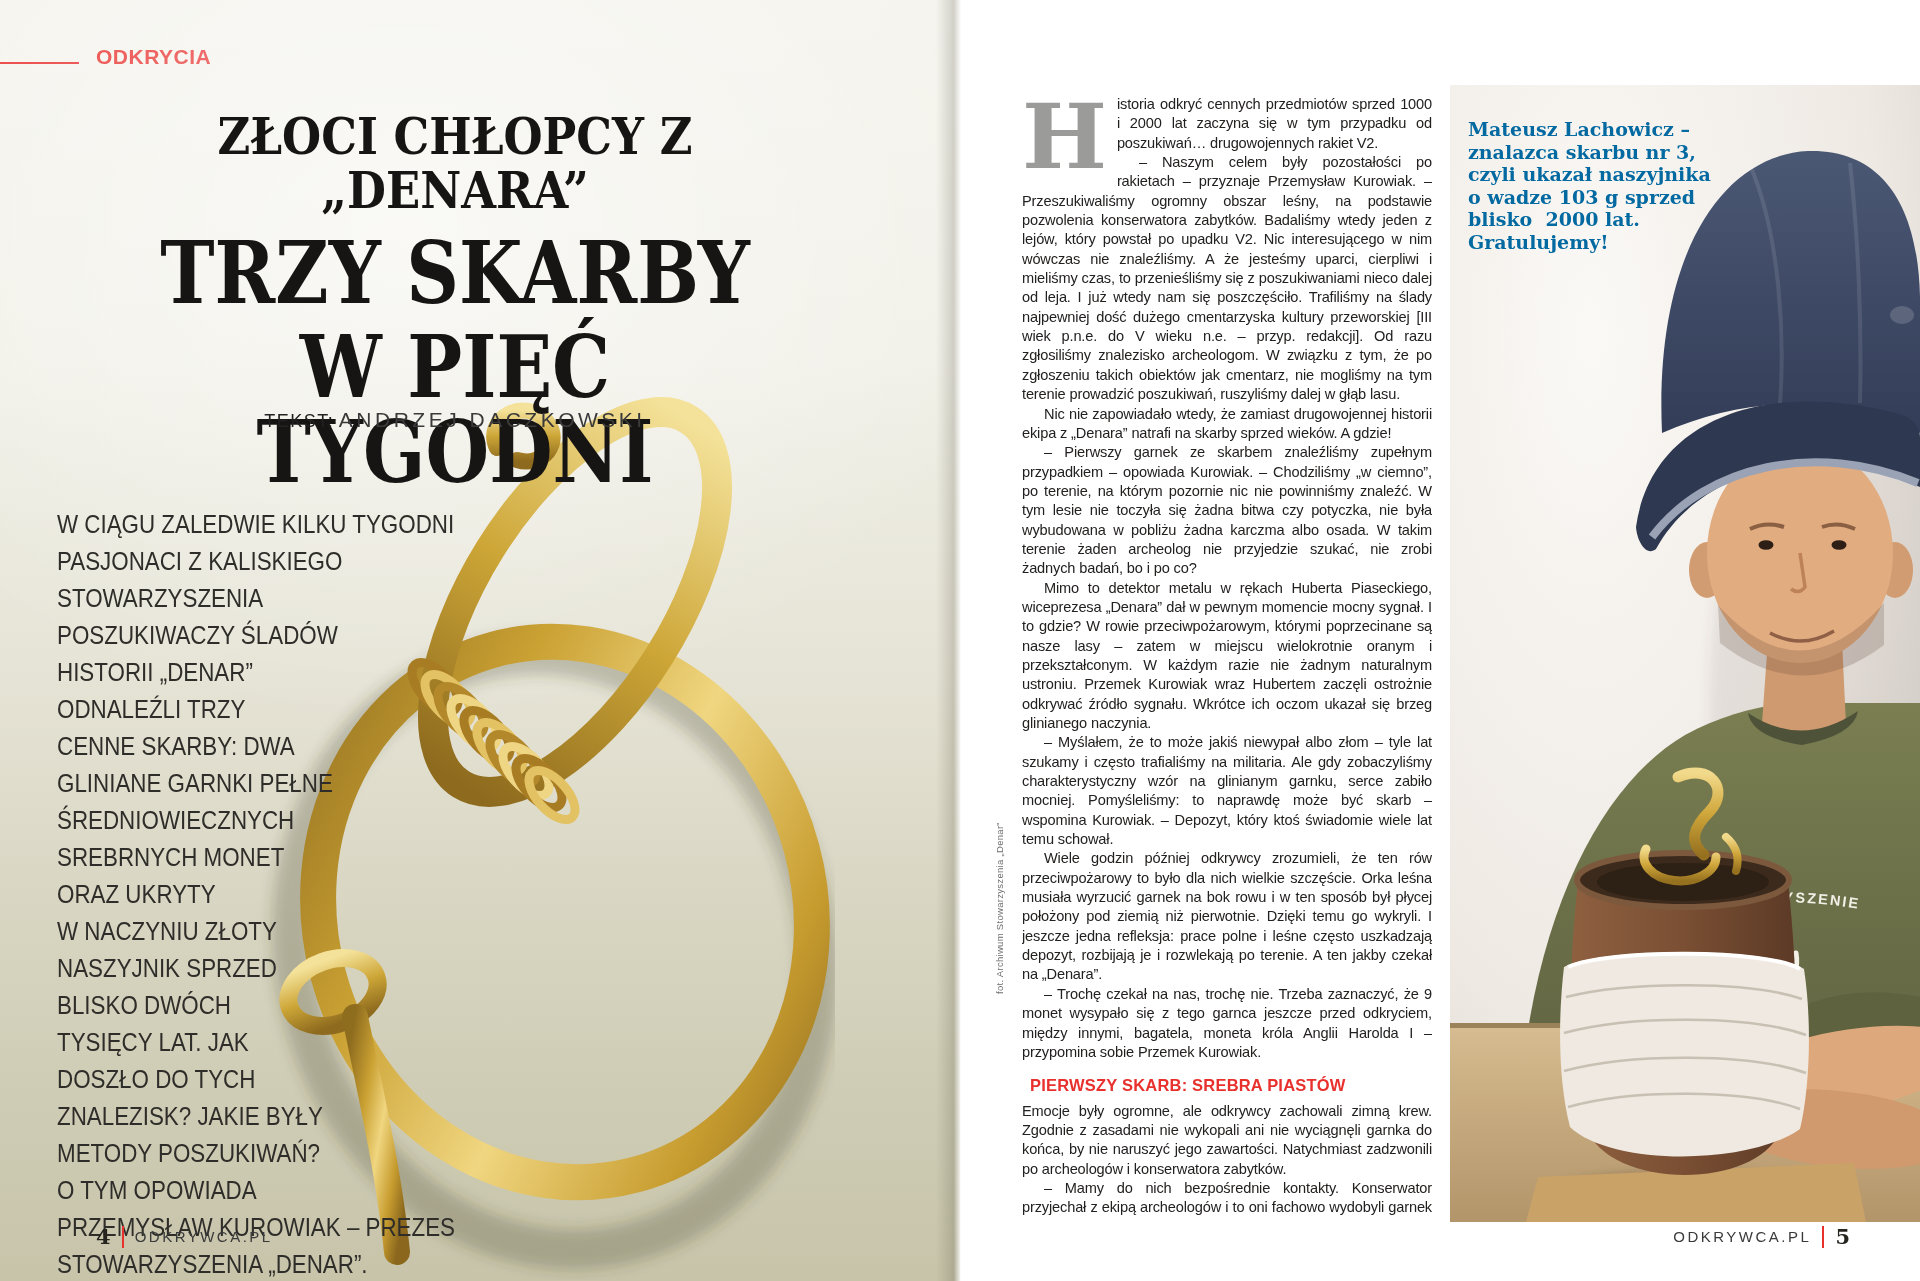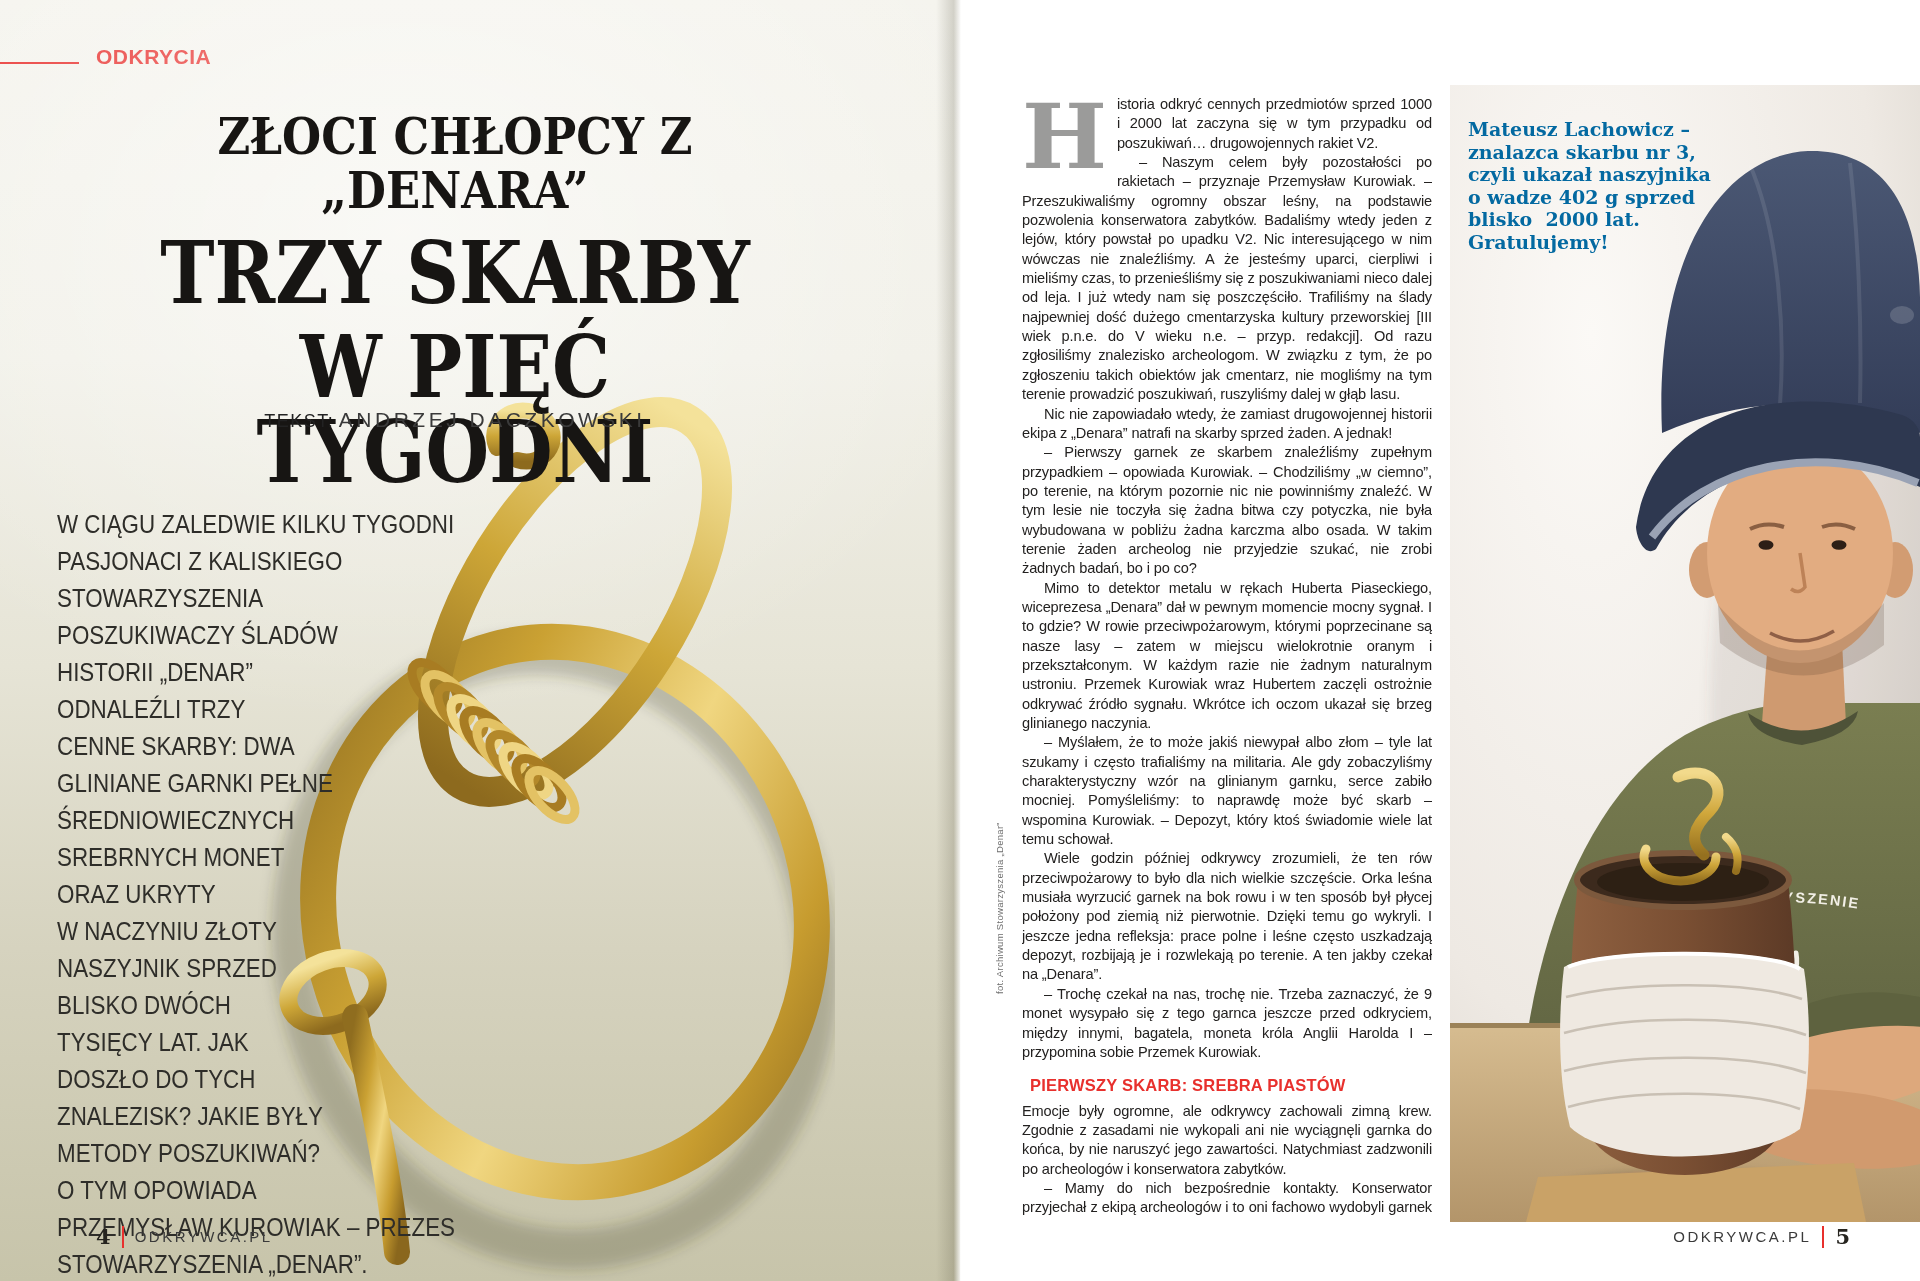--- a/index.html
+++ b/index.html
@@ -148,21 +148,21 @@
   </div>
 
   <div class="gutter"></div>
 
   <div class="body-col">
     <p class="bp">
       <span class="dropcap">H</span><span>istoria odkryć cennych przedmiotów sprzed 1000 i 2000 lat zaczyna się w tym przypadku od poszukiwań… drugowojennych rakiet V2.</span>
     </p>
     <div>
         <p class="bp indent">– Naszym celem były pozostałości po rakietach – przyznaje Przemysław Kurowiak. – Przeszukiwaliśmy ogromny obszar leśny, na podstawie pozwolenia konserwatora zabytków. Badaliśmy wtedy jeden z lejów, który powstał po upadku V2. Nic interesującego w nim wówczas nie znaleźliśmy. A że jesteśmy uparci, cierpliwi i mieliśmy czas, to przenieśliśmy się z poszukiwaniami nieco dalej od leja. I już wtedy nam się poszczęściło. Trafiliśmy na ślady najpewniej dość dużego cmentarzyska kultury przeworskiej [III wiek p.n.e. do V wieku n.e. – przyp. redakcji]. Od razu zgłosiliśmy znalezisko archeologom. W związku z tym, że po zgłoszeniu takich obiektów jak cmentarz, nie mogliśmy na tym terenie prowadzić poszukiwań, ruszyliśmy dalej w głąb lasu.</p>
-        <p class="bp indent">Nic nie zapowiadało wtedy, że zamiast drugowojennej historii ekipa z „Denara” natrafi na skarby sprzed żaden. A jednak!</p>
+        <p class="bp indent">Nic nie zapowiadało wtedy, że zamiast drugowojennej historii ekipa z „Denara” natrafi na skarby sprzed wieków. A gdzie!</p>
         <p class="bp indent">– Pierwszy garnek ze skarbem znaleźliśmy zupełnym przypadkiem – opowiada Kurowiak. – Chodziliśmy „w ciemno”, po terenie, na którym pozornie nic nie powinniśmy znaleźć. W tym lesie nie toczyła się żadna bitwa czy potyczka, nie była wybudowana w pobliżu żadna karczma albo osada. W takim terenie żaden archeolog nie przyjedzie szukać, nie zrobi żadnych badań, bo i po co?</p>
         <p class="bp indent">Mimo to detektor metalu w rękach Huberta Piaseckiego, wiceprezesa „Denara” dał w pewnym momencie mocny sygnał. I to gdzie? W rowie przeciwpożarowym, którymi poprzecinane są nasze lasy – zatem w miejscu wielokrotnie oranym i przekształconym. W każdym razie nie żadnym naturalnym ustroniu. Przemek Kurowiak wraz Hubertem zaczęli ostrożnie odkrywać źródło sygnału. Wkrótce ich oczom ukazał się brzeg glinianego naczynia.</p>
         <p class="bp indent">– Myślałem, że to może jakiś niewypał albo złom – tyle lat szukamy i często trafialiśmy na militaria. Ale gdy zobaczyliśmy charakterystyczny wzór na glinianym garnku, serce zabiło mocniej. Pomyśleliśmy: to naprawdę może być skarb – wspomina Kurowiak. – Depozyt, który ktoś świadomie wiele lat temu schował.</p>
         <p class="bp indent">Wiele godzin później odkrywcy zrozumieli, że ten rów przeciwpożarowy to było dla nich wielkie szczęście. Orka leśna musiała wyrzucić garnek na bok rowu i w ten sposób był płycej położony pod ziemią niż pierwotnie. Dzięki temu go wykryli. I jeszcze jedna refleksja: prace polne i leśne często uszkadzają depozyt, rozbijają je i rozwlekają po terenie. A ten jakby czekał na „Denara”.</p>
         <p class="bp indent">– Trochę czekał na nas, trochę nie. Trzeba zaznaczyć, że 9 monet wysypało się z tego garnca jeszcze przed odkryciem, między innymi, bagatela, moneta króla Anglii Harolda I – przypomina sobie Przemek Kurowiak.</p>
       </div>
     <div class="bheading">PIERWSZY SKARB: SREBRA PIASTÓW</div>
     <div>
         <p class="bp">Emocje były ogromne, ale odkrywcy zachowali zimną krew. Zgodnie z zasadami nie wykopali ani nie wyciągnęli garnka do końca, by nie naruszyć jego zawartości. Natychmiast zadzwonili po archeologów i konserwatora zabytków.</p>
         <p class="bp indent">– Mamy do nich bezpośrednie kontakty. Konserwator przyjechał z ekipą archeologów i to oni fachowo wydobyli garnek – opowiada Kurowiak. Naczynie okazało się wczesnośredniowiecznym depozytem monetarnym – pierwszym takim w regionie od wielu lat. W środku znajdował się prawdziwy skarb: finalnie policzono 641 srebrnych</p>
@@ -277,21 +277,21 @@
         <path d="M118 1022 C 182 1004 296 1004 350 1024"></path>
       </g>
       <path d="M118 882 C 156 864 318 864 350 884" stroke="#ffffff" stroke-width="4" fill="none"></path>
     </g>
   </svg>
 
   <div class="photo-caption">
       <div class="cap-line">Mateusz Lachowicz –</div>
       <div class="cap-line">znalazca skarbu nr 3,</div>
       <div class="cap-line">czyli ukazał naszyjnika</div>
-      <div class="cap-line">o wadze 402 g sprzed</div>
+      <div class="cap-line">o wadze 103 g sprzed</div>
       <div class="cap-line">blisko  2000 lat.</div>
       <div class="cap-line">Gratulujemy!</div>
     </div>
 
   <div class="footer footer-right">
     <span class="site">ODKRYWCA.PL</span>
     <span class="red-bar"></span>
     <span class="page-num">5</span>
   </div>
 

